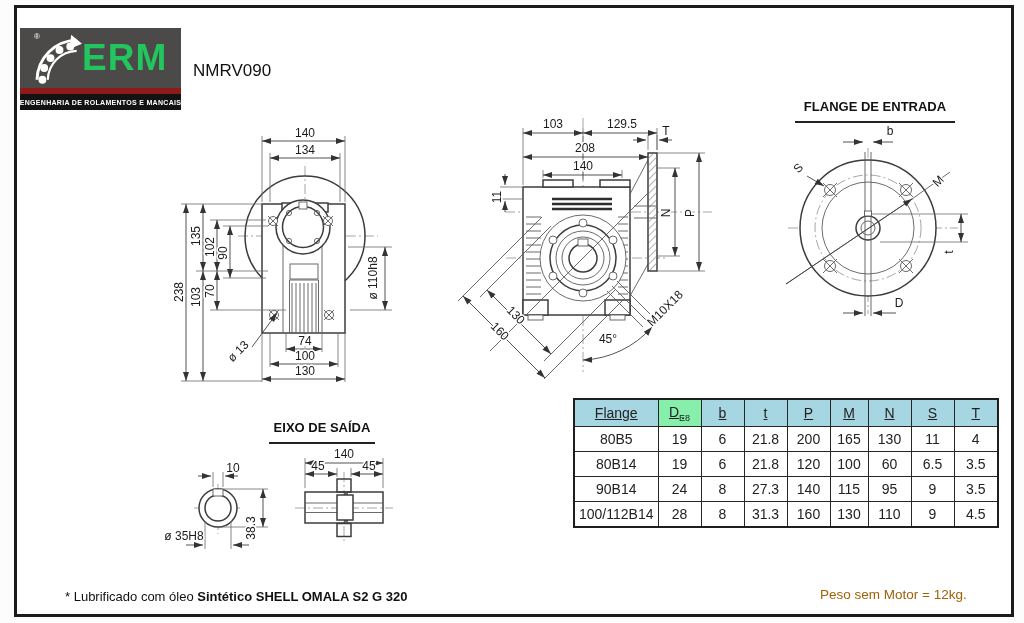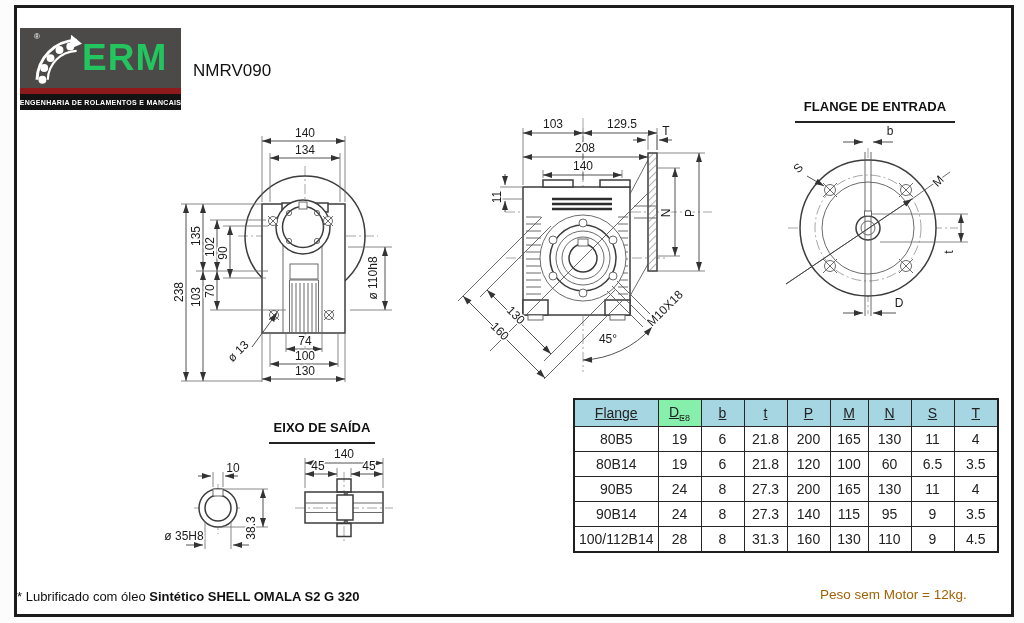--- a/index.html
+++ b/index.html
@@ -37,21 +37,21 @@
   
   .ftable{position:absolute;left:573px;top:398px;}
   table{border-collapse:collapse;table-layout:fixed;width:424px;}
   th,td{border:1.6px solid #262626;text-align:center;vertical-align:middle;
         color:#222;overflow:hidden;white-space:nowrap;padding:0;}
   table{border:2.4px solid #1e1e1e;}
   th{height:26px;font-size:14px;font-weight:normal;text-decoration:underline;}
   td{height:24px;font-size:14px;}
   sub.hdr{font-size:9px;}
   
-  .note-left{position:absolute;left:17px;top:589px;font-size:13px;color:#111;}
+  .note-left{position:absolute;left:17px;top:589px;font-size:13px;color:#111;padding-left:48px;}
   .note-left b{font-weight:bold;}
   .note-right{position:absolute;left:820px;top:587px;font-size:13.5px;color:#a16207;}
 </style>
 </head>
 <body>
 
 <div class="page">
   <div class="frame"></div>
 
   <div class="logo">
@@ -335,31 +335,20 @@
             <td>19</td>
             <td>6</td>
             <td>21.8</td>
             <td>120</td>
             <td>100</td>
             <td>60</td>
             <td>6.5</td>
             <td>3.5</td>
           </tr>
           <tr>
-            <td>90B5</td>
-            <td>24</td>
-            <td>8</td>
-            <td>27.3</td>
-            <td>200</td>
-            <td>165</td>
-            <td>130</td>
-            <td>11</td>
-            <td>4</td>
-          </tr>
-          <tr>
             <td>90B14</td>
             <td>24</td>
             <td>8</td>
             <td>27.3</td>
             <td>140</td>
             <td>115</td>
             <td>95</td>
             <td>9</td>
             <td>3.5</td>
           </tr>

